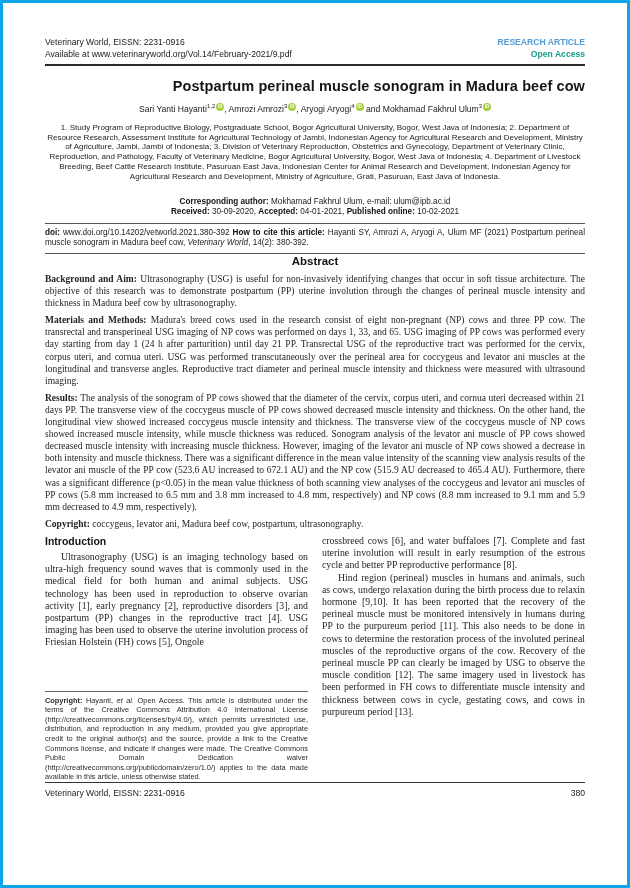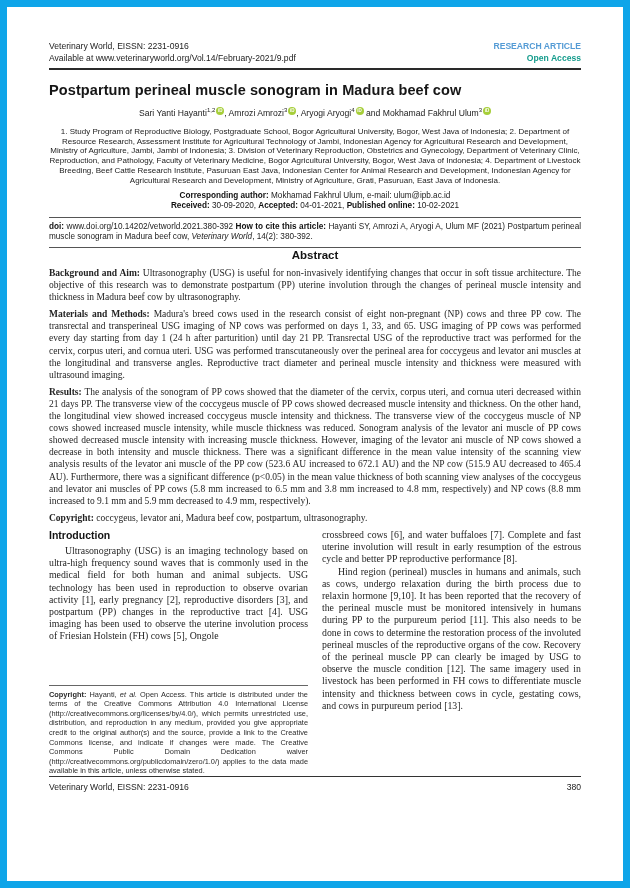--- a/index.html
+++ b/index.html
@@ -1,42 +1,42 @@
 <!DOCTYPE html>
 <html><head>
 <meta charset="utf-8">
 <style>
   * { margin:0; padding:0; box-sizing:border-box; }
   html,body { background:#ffffff; }
   body { width:630px; }
   .page {
     width:630px; height:888px;
     background:#ffffff;
-    border:7px solid #0ea5e9;
+    border:3px solid #0ea5e9;
     padding:34px 42px 0 42px;
     overflow:hidden;
     font-family:"Liberation Sans","DejaVu Sans",sans-serif;
     color:#1d1d1d;
   }
   
   .hdr { display:flex; justify-content:space-between; align-items:flex-start; }
   .hdr-left { font-size:8.6px; line-height:11.5px; color:#222; }
   .hdr-right { text-align:right; font-size:8.6px; line-height:11.5px; font-weight:bold; }
   .rule-thick { border-top:2px solid #2a2a2a; margin-top:4px; }
   
-  .title { text-align:left; font-size:14.5px; font-weight:bold; color:#161616; margin-top:12px; letter-spacing:.1px; }
+  .title { text-align:right; font-size:14.5px; font-weight:bold; color:#161616; margin-top:12px; letter-spacing:.1px; }
   .authors { text-align:center; font-size:8.6px; margin-top:9px; color:#222; }
   .authors sup { font-size:6px; }
   .orcid {
     display:inline-block; width:8px; height:8px; border-radius:50%;
     color:#fff; font-size:4.5px; font-weight:bold; line-height:8px;
     text-align:center; vertical-align:super; margin-left:1px;
   }
   .affil { text-align:center; font-size:8px; line-height:9.8px; margin-top:9px; color:#222; }
-  .corresp { text-align:center; font-size:8.2px; line-height:10.6px; margin-top:5px; color:#222; }
+  .corresp { text-align:center; font-size:8.2px; line-height:10.6px; margin-top:15px; color:#222; }
   .rule-thin { border-top:1px solid #555; margin-top:5px; }
   .doiblock { font-size:8.2px; line-height:10.6px; margin-top:4px; text-align:justify; color:#222; padding-bottom:4px; }
   b.lbl { font-weight:bold; color:#111; }
   .it { font-style:italic; }
   
   .abs-head { text-align:center; font-size:11.5px; font-weight:bold; margin-top:1px; color:#131313; }
   .abs { font-family:"Liberation Serif","DejaVu Serif",serif; font-size:9.5px; line-height:12.1px; text-align:justify; color:#242424; margin-top:6px; }
   .abs p { margin-bottom:5px; }
   .abs b { font-family:"Liberation Serif","DejaVu Serif",serif; }
   

